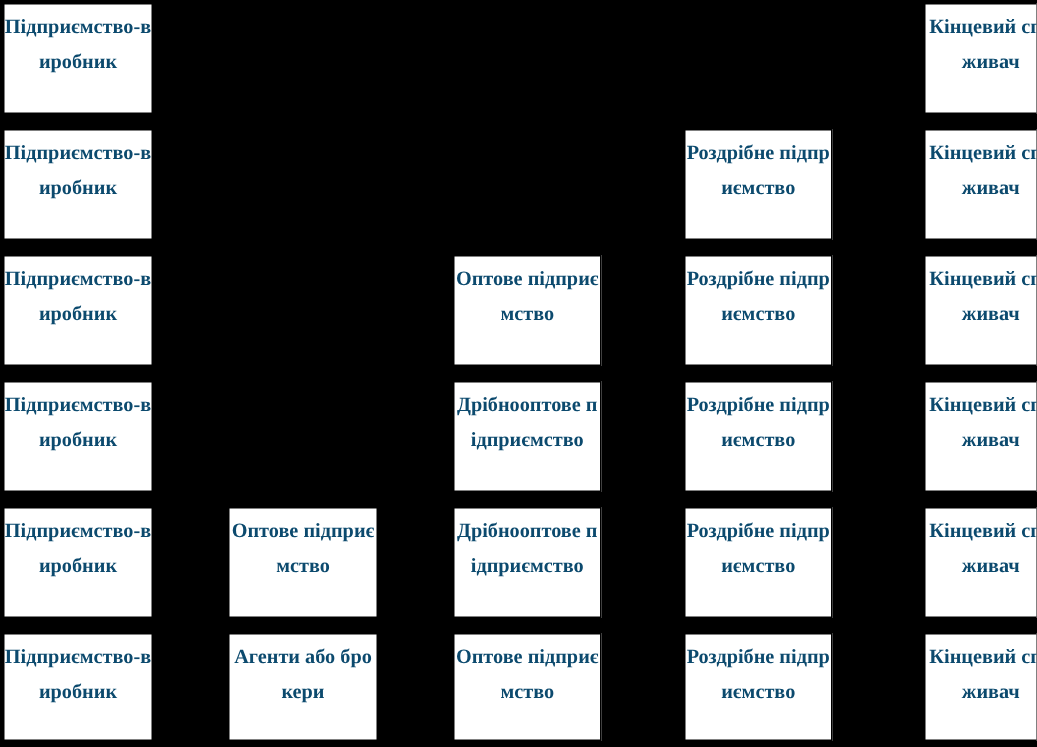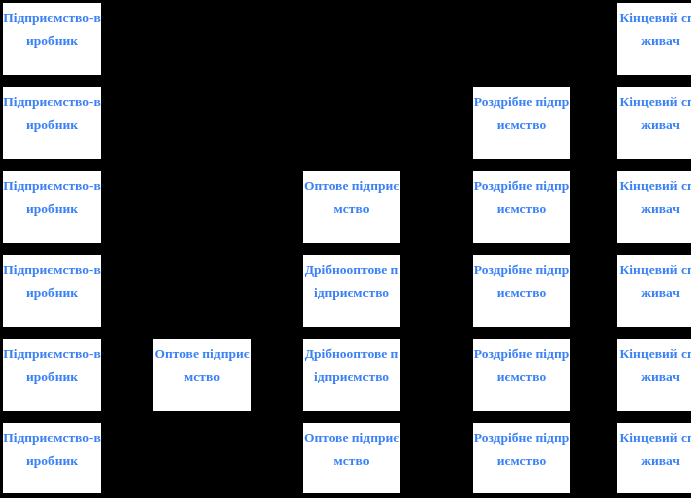--- a/index.html
+++ b/index.html
@@ -15,21 +15,21 @@
   }
   #canvas {
     position: relative;
     width: 691px;
     height: 498px;
     background: #000000;
   }
   .node-box {
     position: absolute;
     background: #ffffff;
-    color: #3b82f6;
+    color: #0c4a6e;
     border: 1px solid #000000;
     box-sizing: border-box;
     font-family: "Liberation Serif", "DejaVu Serif", serif;
     font-weight: bold;
     font-size: 13.5px;
     line-height: 23px;
     text-align: center;
     display: flex;
     flex-direction: column;
     justify-content: flex-start;
@@ -43,21 +43,21 @@
   }
   .node-box .label {
     display: block;
     width: 100%;
     text-align: center;
   }
   
   .col-1 { left: 2px;   width: 100px; }
   .col-2 { left: 152px; width: 100px; }
   .col-3 { left: 302px; width: 99px;  }
-  .col-4 { left: 472px; width: 99px;  }
+  .col-4 { left: 456px; width: 99px;  }
   .col-6 { left: 616px; width: 89px;  }
 
   
   .row-1 { top: 2px;   height: 74px; }
   .row-2 { top: 86px;  height: 74px; }
   .row-3 { top: 170px; height: 74px; }
   .row-4 { top: 254px; height: 74px; }
   .row-5 { top: 338px; height: 74px; }
   .row-6 { top: 422px; height: 72px; }
 </style>
@@ -115,20 +115,23 @@
     </div>
     <div class="node-box col-4 row-5">
       <span class="label">Роздрібне підприємство</span>
     </div>
     <div class="node-box col-6 row-5">
       <span class="label">Кінцевий споживач</span>
     </div>
     <div class="node-box col-1 row-6">
       <span class="label">Підприємство-виробник</span>
     </div>
+    <div class="node-box col-2 row-6">
+      <span class="label">Агенти або брокери</span>
+    </div>
     <div class="node-box col-3 row-6">
       <span class="label">Оптове підприємство</span>
     </div>
     <div class="node-box col-4 row-6">
       <span class="label">Роздрібне підприємство</span>
     </div>
     <div class="node-box col-6 row-6">
       <span class="label">Кінцевий споживач</span>
     </div>
   </div>

